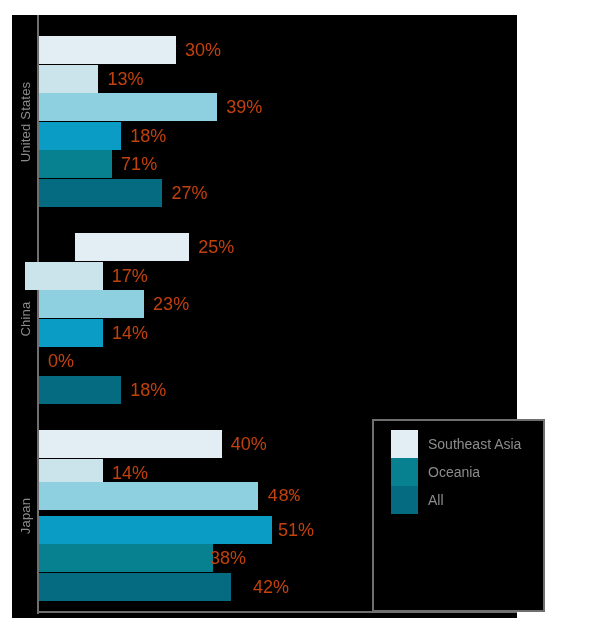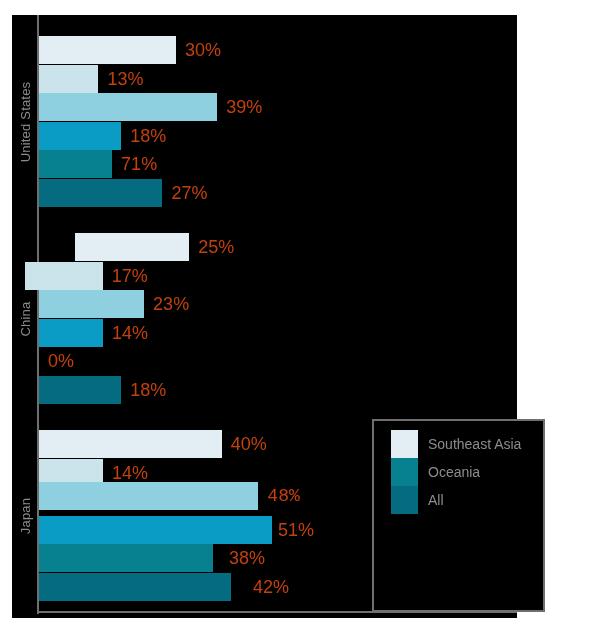--- a/index.html
+++ b/index.html
@@ -184,21 +184,21 @@
       <div class="bar-row" style="left: 39px; top: 482px; width: 470px; font-family: Liberation Mono, monospace;">
         <div class="bar-fill" style="width: 219.36px; background: rgb(143, 208, 224);"></div>
         <span class="bar-value" style="left: 228.36px;">48%</span>
       </div>
       <div class="bar-row" style="left: 39px; top: 515.5px; width: 470px;">
         <div class="bar-fill" style="width: 233.07px; background: rgb(10, 156, 196);"></div>
         <span class="bar-value" style="left: 239px;">51%</span>
       </div>
       <div class="bar-row" style="left: 39px; top: 544px; width: 470px;">
         <div class="bar-fill" style="width: 173.66px; background: rgb(7, 128, 143);"></div>
-        <span class="bar-value" style="left: 190px;">38%</span>
+        <span class="bar-value" style="left: 171px;">38%</span>
       </div>
       <div class="bar-row" style="left: 39px; top: 572.5px; width: 470px;">
         <div class="bar-fill" style="width: 191.94px; background: rgb(5, 107, 128);"></div>
         <span class="bar-value" style="left: 214px;">42%</span>
       </div>
       <div class="group-label" style="top: 0px;">
         <span style="left: 25px; top: 515.5px;">Japan</span>
       </div>
     </div>
 

